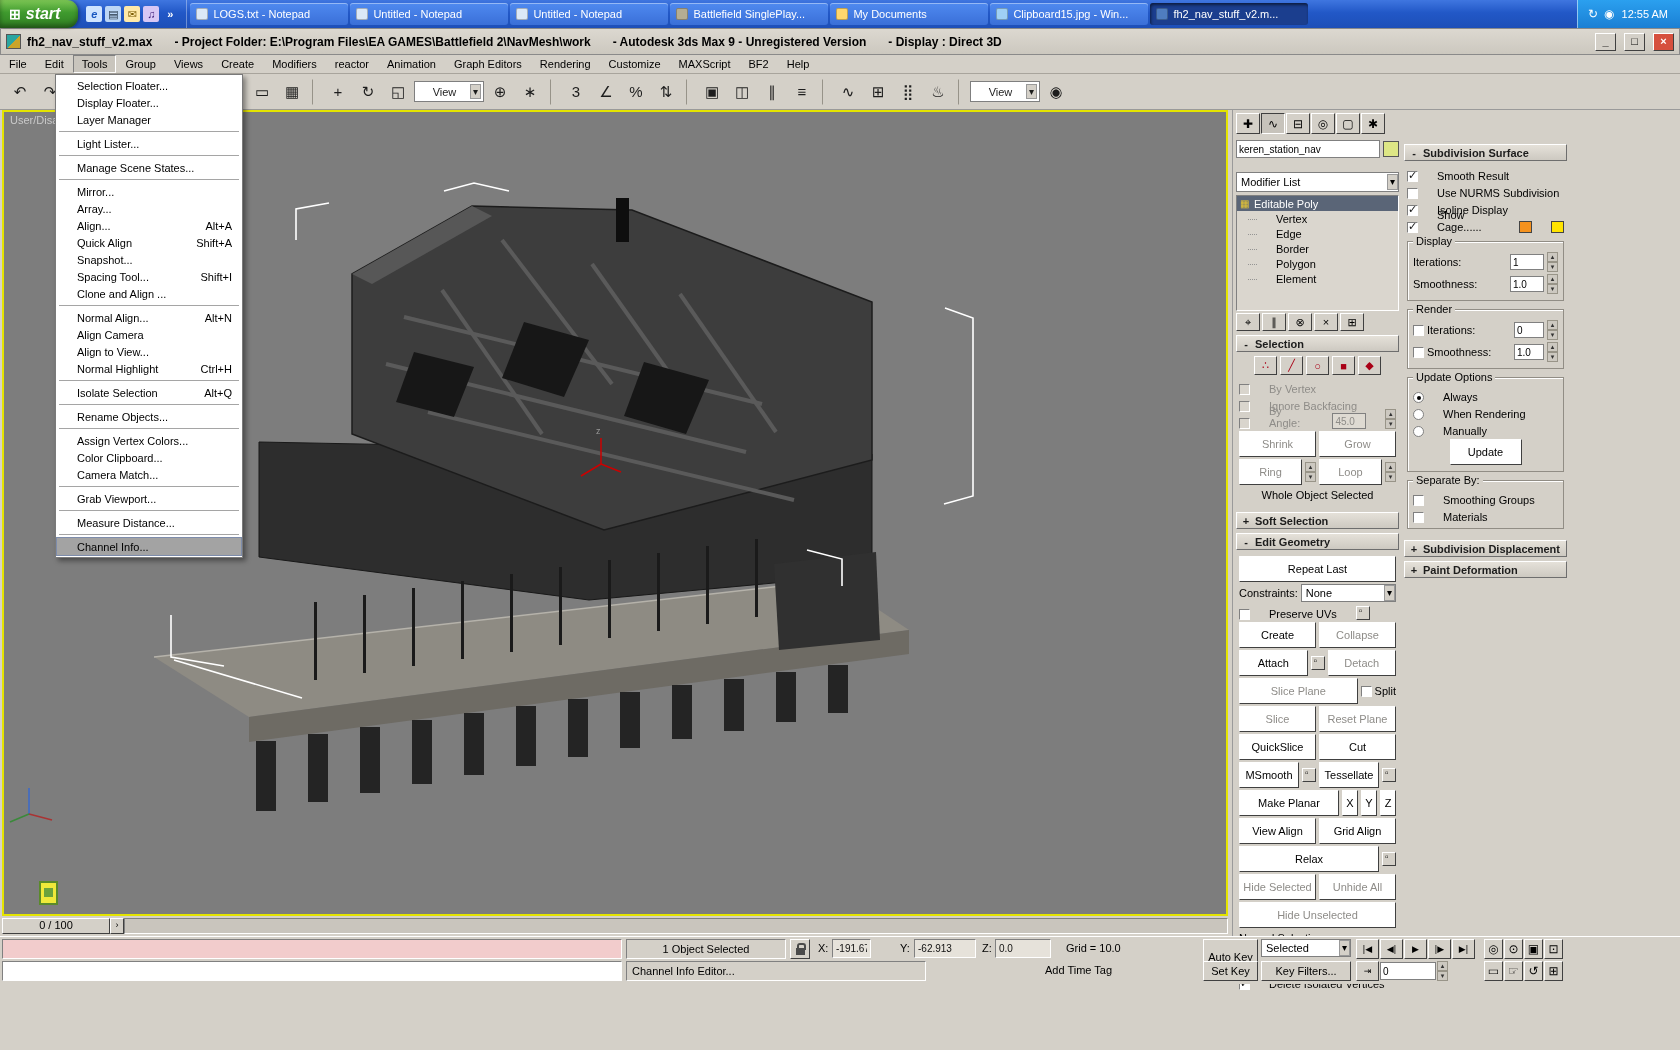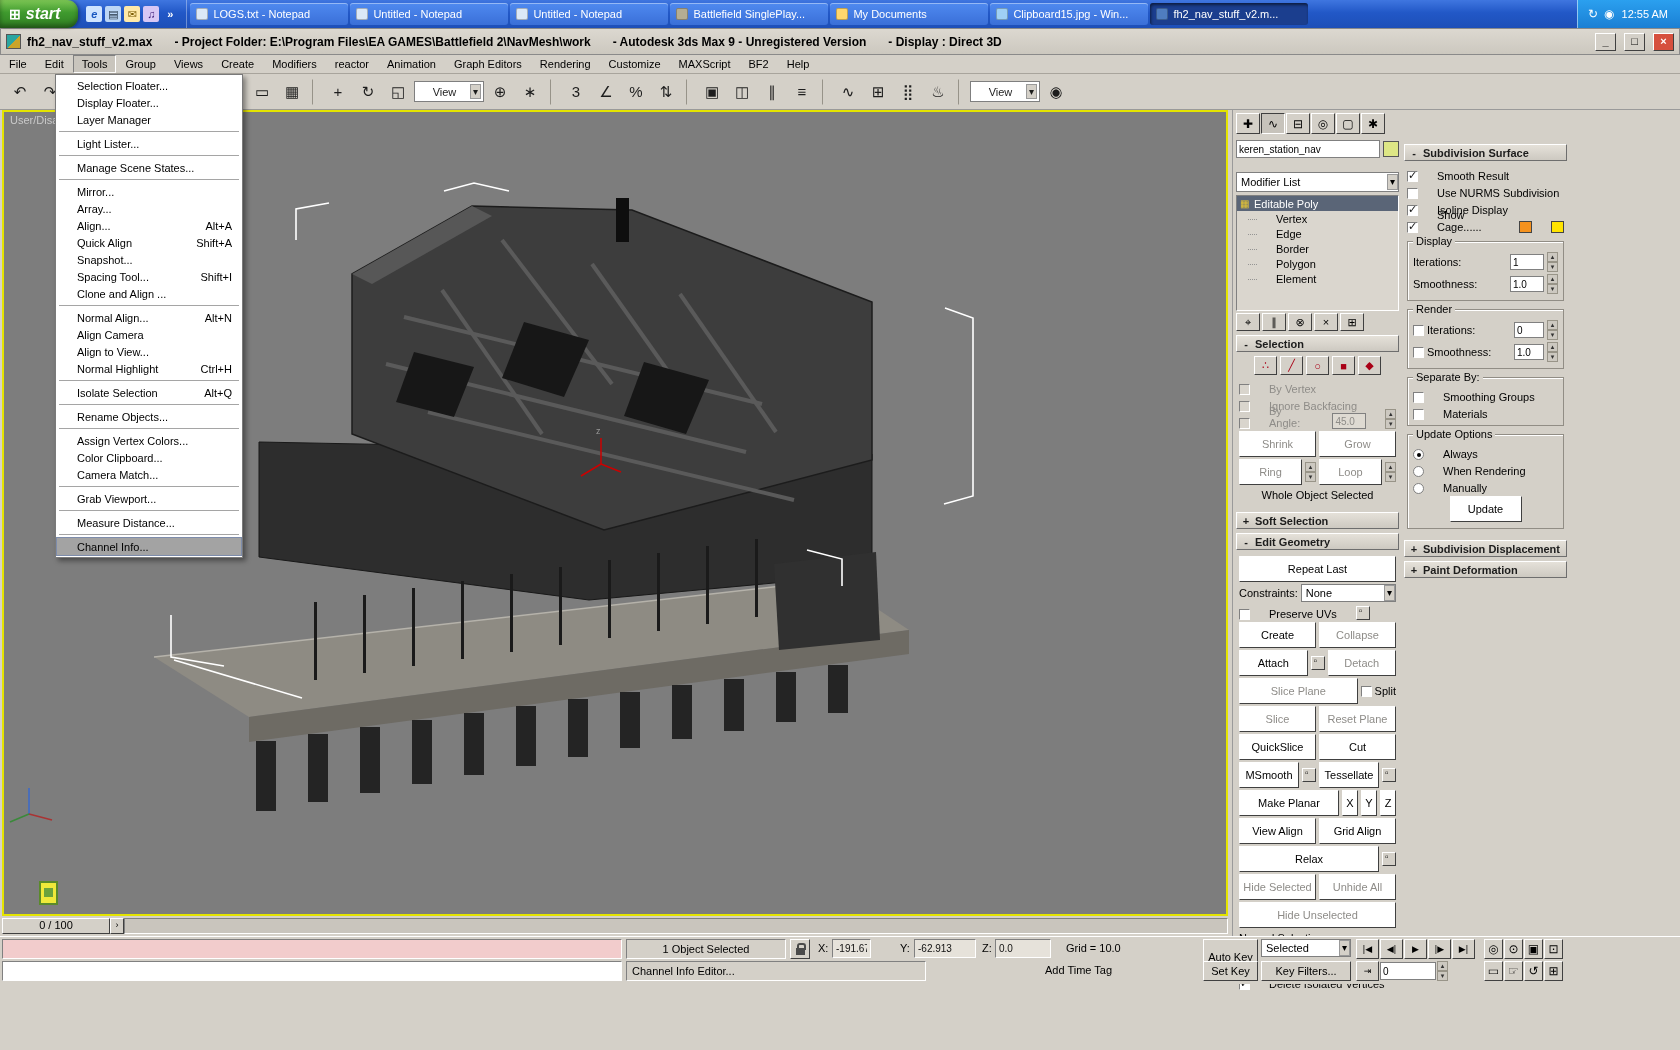--- a/index.html
+++ b/index.html
@@ -947,47 +947,47 @@
           </div>
           <div class="inline-row">
             <span class="cb"></span>
             <span class="lbl flex1">Smoothness:</span>
             <input class="nfield" style="width: 30px;" value="1.0">
             <span class="spin"></span>
           </div>
         </div>
 
         <div class="group">
+          <span class="group-lbl">Update Options</span>
+          <div class="cb-row">
+            <span class="rad on"></span>
+            <span class="cb-lbl">Always</span>
+          </div>
+          <div class="cb-row">
+            <span class="rad"></span>
+            <span class="cb-lbl">When Rendering</span>
+          </div>
+          <div class="cb-row">
+            <span class="rad"></span>
+            <span class="cb-lbl">Manually</span>
+          </div>
+          <div class="btn-row" style="justify-content:center;">
+            <div class="pbtn" style="flex:0 0 72px">Update</div>
+          </div>
+        </div>
+
+        <div class="group">
           <span class="group-lbl">Separate By:</span>
           <div class="cb-row">
             <span class="cb"></span>
             <span class="cb-lbl">Smoothing Groups</span>
           </div>
           <div class="cb-row">
             <span class="cb"></span>
             <span class="cb-lbl">Materials</span>
-          </div>
-        </div>
-
-        <div class="group">
-          <span class="group-lbl">Update Options</span>
-          <div class="cb-row">
-            <span class="rad on"></span>
-            <span class="cb-lbl">Always</span>
-          </div>
-          <div class="cb-row">
-            <span class="rad"></span>
-            <span class="cb-lbl">When Rendering</span>
-          </div>
-          <div class="cb-row">
-            <span class="rad"></span>
-            <span class="cb-lbl">Manually</span>
-          </div>
-          <div class="btn-row" style="justify-content:center;">
-            <div class="pbtn" style="flex:0 0 72px">Update</div>
           </div>
         </div>
       </div>
 
       <div class="ro-hd collapsed">
           <span>Subdivision Displacement</span>
         </div>
       <div class="ro-hd collapsed">
           <span>Paint Deformation</span>
         </div>

